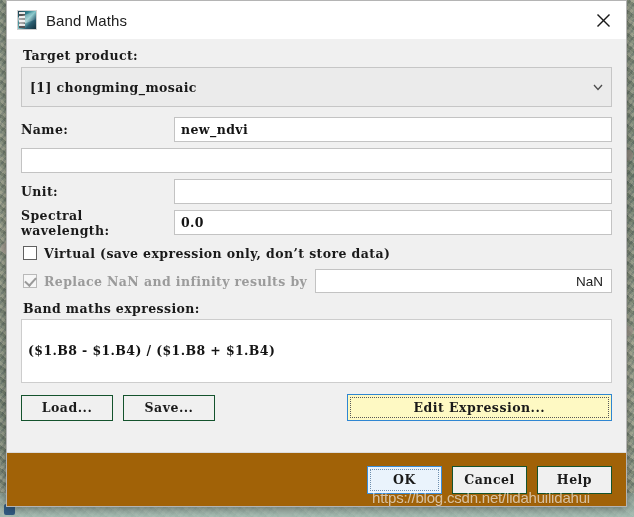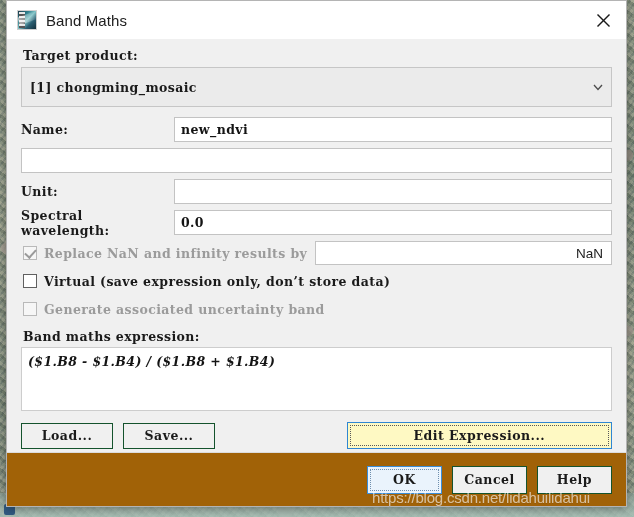--- a/index.html
+++ b/index.html
@@ -254,23 +254,22 @@
   .lbl-expr {
     display: block;
     margin: 7px 0 3px 2px;
   }
 
   .expr-area {
     height: 64px;
     background: #ffffff;
     border: 1px solid #cdcdcd;
     box-sizing: border-box;
-    padding: 4px 6px;
+    padding: 21px 6px;
     cursor: text;
-    font-style: italic;
   }
   .expr-area .expr-text {
     font-family: "DejaVu Serif", "Liberation Serif", serif;
     font-size: 12.5px;
     font-weight: 700;
     letter-spacing: .4px;
     color: #141414;
     white-space: pre;
   }
 
@@ -411,36 +410,32 @@
     </div>
 
     <div class="field-row">
       <span class="mono flabel">Spectral wavelength:</span>
       <div class="finput">
         <span>0.0</span>
       </div>
     </div>
 
     <div class="check-row">
+      <div class="cbx"></div>
+      <span class="mono-light ctext">Virtual (save expression only, don’t store data)</span>
+    </div>
+
+    <div class="check-row">
       <div class="cbx disabled checked"></div>
       <span class="mono-light ctext disabled">Replace NaN and infinity results by</span>
       <div class="nan-input">
         <span>NaN</span>
       </div>
     </div>
 
-    <div class="check-row">
-      <div class="cbx"></div>
-      <span class="mono-light ctext">Virtual (save expression only, don’t store data)</span>
-    </div>
-
-    <div class="check-row">
-      <div class="cbx disabled"></div>
-      <span class="mono-light ctext disabled">Generate associated uncertainty band</span>
-    </div>
 
     <span class="mono lbl-expr">Band maths expression:</span>
 
     <div class="expr-area">
       <span class="expr-text">($1.B8 - $1.B4) / ($1.B8 + $1.B4)</span>
     </div>
 
     <div class="btn-row">
       <div class="btn">Load...</div>
       <div class="btn">Save...</div>

